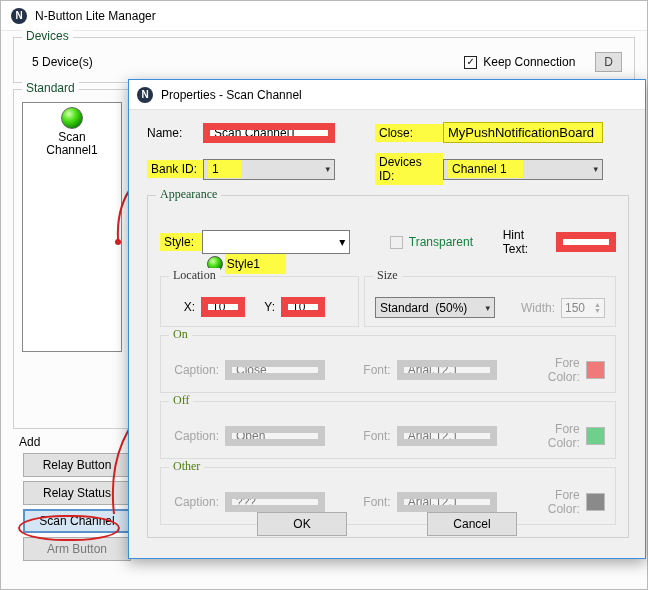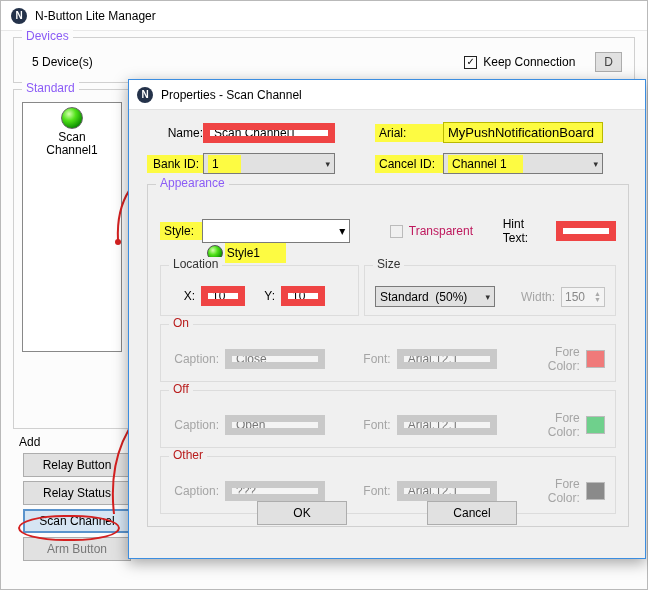--- a/index.html
+++ b/index.html
@@ -5,21 +5,21 @@
   * { box-sizing: border-box; font-family: "Segoe UI", Tahoma, sans-serif; font-size: 12px; }
   body { margin: 0; background: #fff; width: 648px; height: 590px; overflow: hidden; position: relative; color: #000; }
 
   
   .main-window { position: absolute; left: 0; top: 0; width: 648px; height: 590px; border: 1px solid #b9b9b9; background: #fcfcfc; }
   .main-titlebar { height: 30px; background: #fff; border-bottom: 1px solid #e8e8e8; display: flex; align-items: center; padding: 0 10px; }
   .main-titlebar .logo-n { width: 16px; height: 16px; border-radius: 50%; background:#24324a; color:#fff; font-weight:bold; font-size:10px; display:flex; align-items:center; justify-content:center; margin-right:8px;}
   .main-body { position: relative; padding: 0; }
 
   .groupbox { border: 1px solid #d0d0d0; margin: 6px 12px; padding: 10px 12px 10px 12px; position: relative; }
-  .groupbox-title { position: absolute; top: -9px; left: 8px; background: #fcfcfc; padding: 0 4px; color: #8b5cf6; }
+  .groupbox-title { position: absolute; top: -9px; left: 8px; background: #fcfcfc; padding: 0 4px; color: #14532d; }
   .kc-row { display:flex; align-items:center; justify-content:space-between; }
   .devcount { padding-left: 6px; }
   .checkbox { display:inline-flex; align-items:center; gap:6px;}
   .checkbox .box{width:13px;height:13px;border:1px solid #222;display:flex;align-items:center;justify-content:center;font-size:10px;line-height:10px;}
   .btn-cut { border:1px solid #adadad; background:#e1e1e1; padding:2px 8px; color:#444;}
 
   .widgets-box { border:1px solid #d0d0d0; margin:6px 12px; padding:8px; position:relative; height:340px;}
   .widgets-box .groupbox-title{background:#fcfcfc;}
   .widgets-area { border:1px solid #888; width:100px; height:250px; background:#fff; margin-top:4px; padding-top:4px; text-align:center;}
   .widgets-area .orb { width:22px;height:22px;border-radius:50%;background:radial-gradient(circle at 35% 30%,#d6ffb0 0%,#51e21a 35%,#0d8f00 75%,#044d00 100%);margin:0 auto 2px auto;border:1px solid #666;}
@@ -32,38 +32,38 @@
 
   .red-circle{ position:absolute; border:2px solid #d42020; border-radius:50%/55%; width:102px; height:26px; left:18px; top:515px; pointer-events:none;}
 
   
   .dialog { position:absolute; left:128px; top:79px; width:518px; height:480px; background:#f0f0f0; border:1px solid #3b8de0; box-shadow:0 4px 14px rgba(0,0,0,.35);}
   .dlg-titlebar{height:30px;background:#fff;display:flex;align-items:center;padding:0 8px;border-bottom:1px solid #e2e2e2;}
   .dlg-titlebar .logo-n{width:16px;height:16px;border-radius:50%;background:#24324a;color:#fff;font-weight:bold;font-size:10px;display:flex;align-items:center;justify-content:center;margin-right:8px;}
   .dlg-body{ padding:12px 16px 8px 18px; position:relative;}
 
   .row{ display:flex; align-items:center; margin-bottom:10px;}
-  .lab{ display:inline-block; width:56px;text-align:right;}
+  .lab{ display:inline-block; width:56px;}
   .lab2{ display:inline-block; width:68px; text-align:left;}
   .inp{ height:20px; border:7px solid #ef4444; background:#fff; padding:1px 4px;}
   .sel{ height:21px; border:1px solid #7a7a7a; background:#e1e1e1; display:inline-flex; align-items:center; justify-content:space-between; padding:0 4px;}
   .sel .chev{font-size:9px;color:#333;}
   .hl{ background:#fdfb42; }
   .hl-pad{ padding:2px 4px; }
 
   .app-box{ border:1px solid #d0d0d0; margin-top:4px; padding:32px 12px 12px 12px; position:relative;}
-  .app-box .groupbox-title{background:#f0f0f0;}
+  .app-box .groupbox-title{background:#f0f0f0;font-family:Liberation Serif, serif;}
   .style-sel{ height:24px; width:150px; border:1px solid #7a7a7a; background:#fff; display:inline-flex; align-items:center; padding:0 4px; justify-content:space-between;}
   .style-sel .orb{ width:16px;height:16px;border-radius:50%;background:radial-gradient(circle at 35% 30%,#d6ffb0 0%,#51e21a 35%,#0d8f00 75%,#044d00 100%);border:1px solid #555;}
   .ck-faded .box{border-color:#bbb;color:#bbb;}
-  .ck-faded{ color:#be185d;align-items:flex-end; }
+  .ck-faded{ color:#15803d;align-items:flex-end; }
 
   .subbox{ border:1px solid #dcdcdc; padding:20px 10px 8px 10px; position:relative; margin-top:8px;}
   .subbox .groupbox-title{background:#f0f0f0; color:#333;}
-  .subbox.dim .groupbox-title{color:#b91c1c;}
+  .subbox.dim .groupbox-title{color:#4d7c0f;}
   .subbox.dim .lab, .subbox.dim .lab2, .subbox.dim .slab { color:#a5a5a5;}
   .subbox .srow{ display:flex; align-items:center; gap:6px;}
   .slab{ width:50px; text-align:right; }
   .inp.dim{ background:#f4f4f4; color:#777; border-color:#c9c9c9;}
   .swatch{ width:20px;height:18px; border:1px solid #bbb; display:inline-block;}
 
   .locrow{ display:flex; align-items:center; gap:6px;}
   .sizebox .sel{ width:120px; }
   .spin{ width:44px; height:20px; border:1px solid #c4c4c4; background:#f4f4f4; color:#888; display:inline-flex; align-items:center; padding:0 3px; justify-content:space-between;}
   .spin .updn{ font-size:7px; color:#aaa; line-height:6px;}
@@ -138,34 +138,34 @@
   <div class="dlg-titlebar">
     <span class="logo-n">N</span>
     <span>Properties - Scan Channel</span>
   </div>
   <div class="dlg-body">
 
     <div class="row">
       <span class="lab">Name:</span>
       <input class="inp" style="width: 132px;" value="Scan Channel1">
       <span style="width:40px;"></span>
-      <span class="lab2 hl hl-pad">Arial:</span>
+      <span class="lab2 hl hl-pad">Close:</span>
       <span class="sel hl" style="width:160px;background:#fdfb42;border-color:#b9b900;">
         <span style="font-size:13px;">MyPushNotificationBoard</span>
       </span>
     </div>
 
     <div class="row">
       <span class="lab hl hl-pad">Bank ID:</span>
       <span class="sel" style="width:132px;">
         <span class="hl" style="padding:2px 22px 2px 4px;">1</span>
         <span class="chev">▾</span>
       </span>
       <span style="width:40px;"></span>
-      <span class="lab2 hl hl-pad">Cancel ID:</span>
+      <span class="lab2 hl hl-pad">Devices ID:</span>
       <span class="sel" style="width:160px;">
         <span class="hl" style="padding:2px 16px 2px 4px;">Channel 1</span>
         <span class="chev">▾</span>
       </span>
     </div>
 
     <div class="app-box">
       <span class="groupbox-title">Appearance</span>
 
       <div class="row" style="margin-bottom:12px;">

